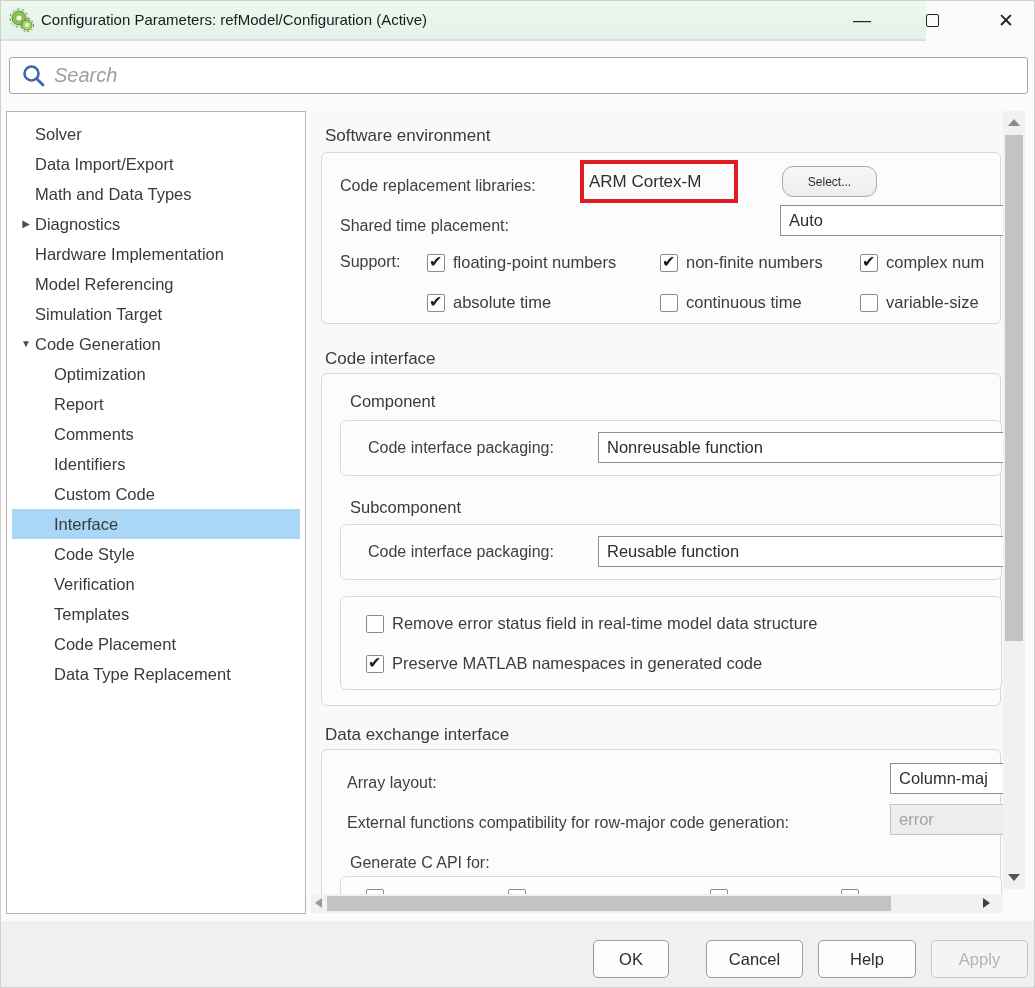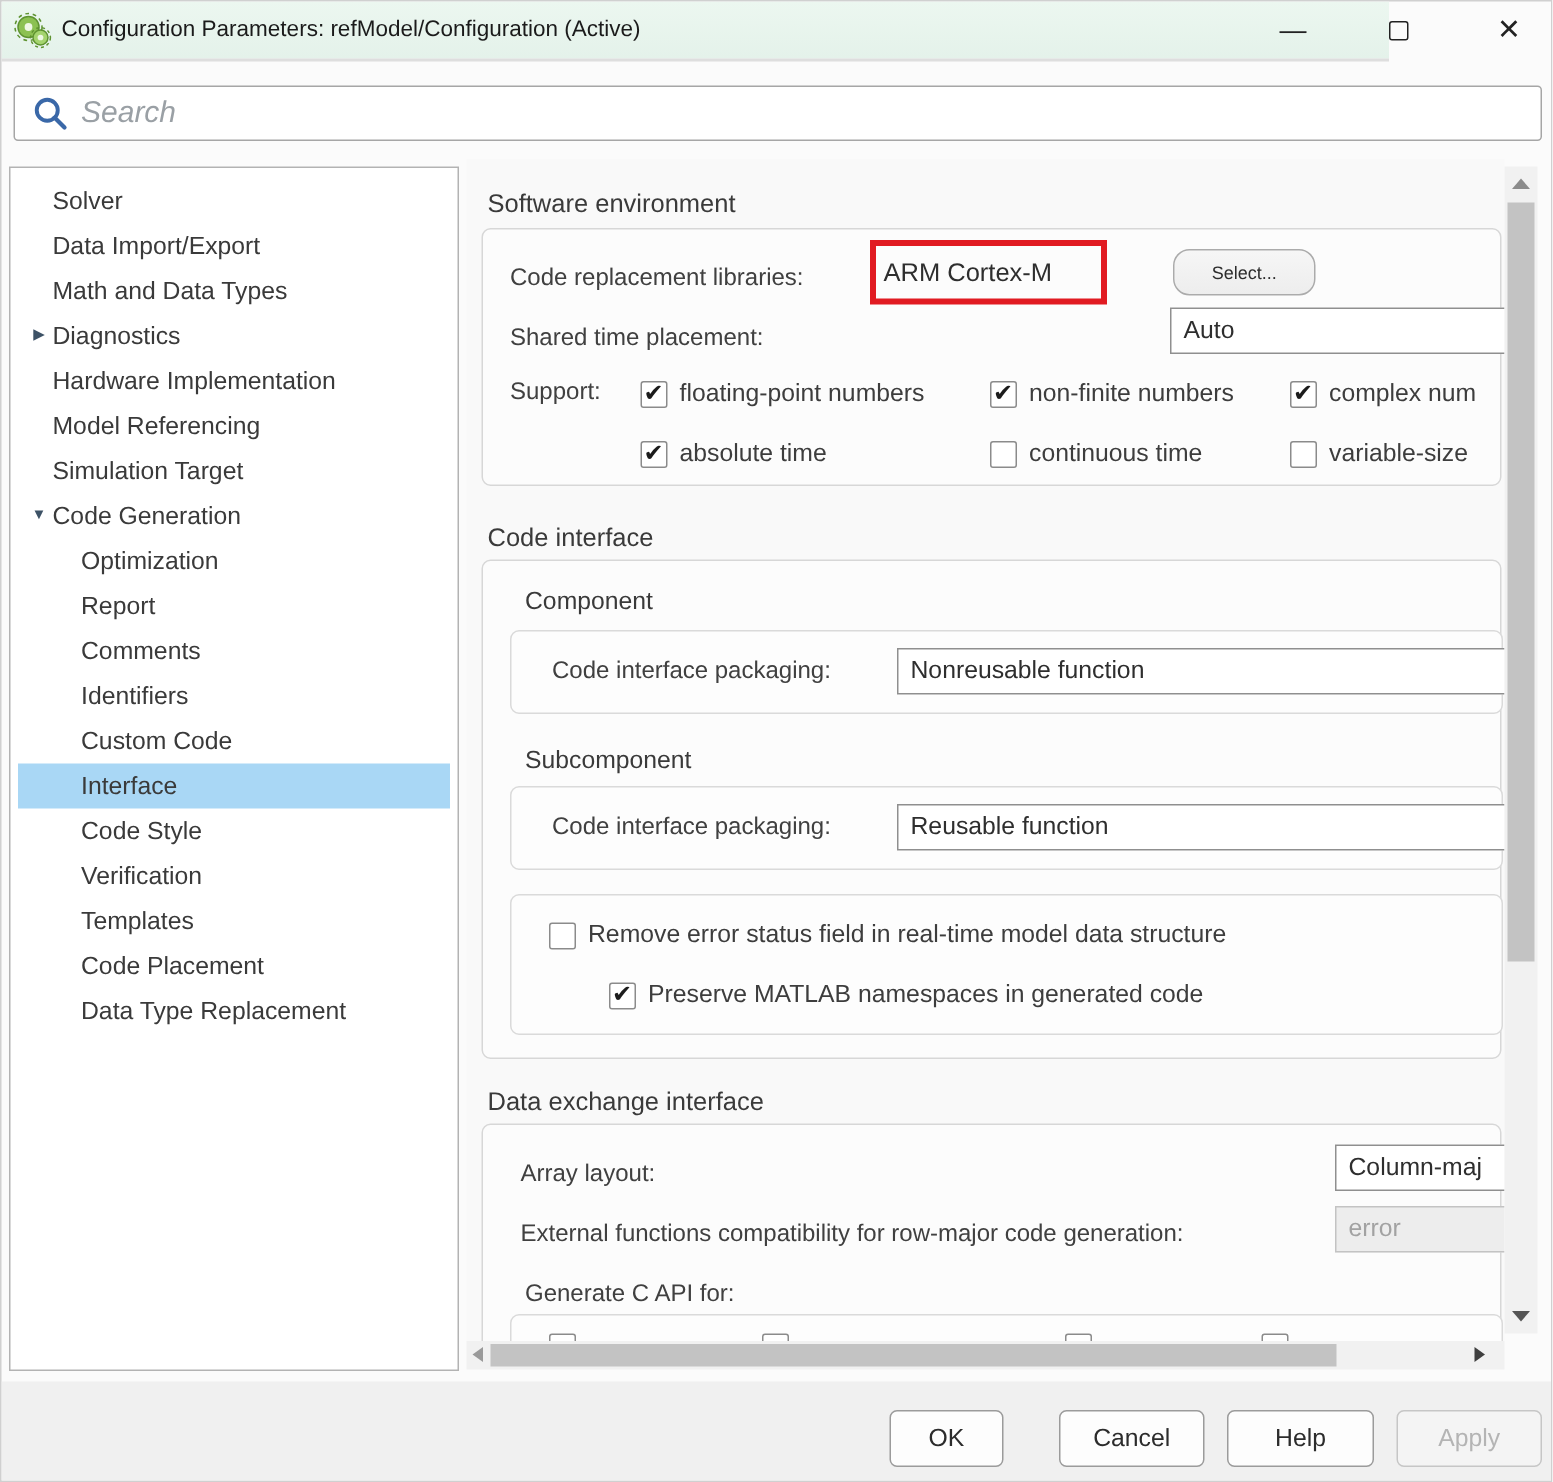--- a/index.html
+++ b/index.html
@@ -232,21 +232,21 @@
       <div class="sub-title" style="left:28px;top:124px;">Subcomponent</div>
       <div class="inner-group" style="left:18px;top:150px;width:662px;height:56px;">
         <div class="lbl" style="left:27px;top:12px;">Code interface packaging:</div>
         <div class="combo" style="left:257px;top:11px;width:420px;">Reusable function</div>
       </div>
       <div class="inner-group" style="left:18px;top:222px;width:662px;height:94px;">
         <div class="cb-item" style="left:25px;top:16px;">
           <span class="cb"></span>
           <span class="cb-label">Remove error status field in real-time model data structure</span>
         </div>
-        <div class="cb-item" style="left:25px;top:56px;margin-left:40px;">
+        <div class="cb-item" style="left:25px;top:56px;">
           <span class="cb checked"></span>
           <span class="cb-label">Preserve MATLAB namespaces in generated code</span>
         </div>
       </div>
     </div>
 
     <div class="section-title" style="left:14px;top:619px;">Data exchange interface</div>
     <div class="group" style="left:10px;top:643px;width:680px;height:160px;">
       <div class="lbl" style="left:25px;top:18px;">Array layout:</div>
       <div class="combo" style="left:568px;top:13px;width:130px;">Column-maj</div>

